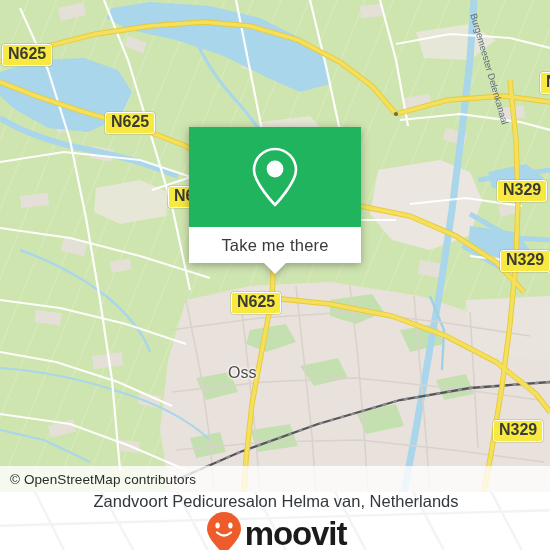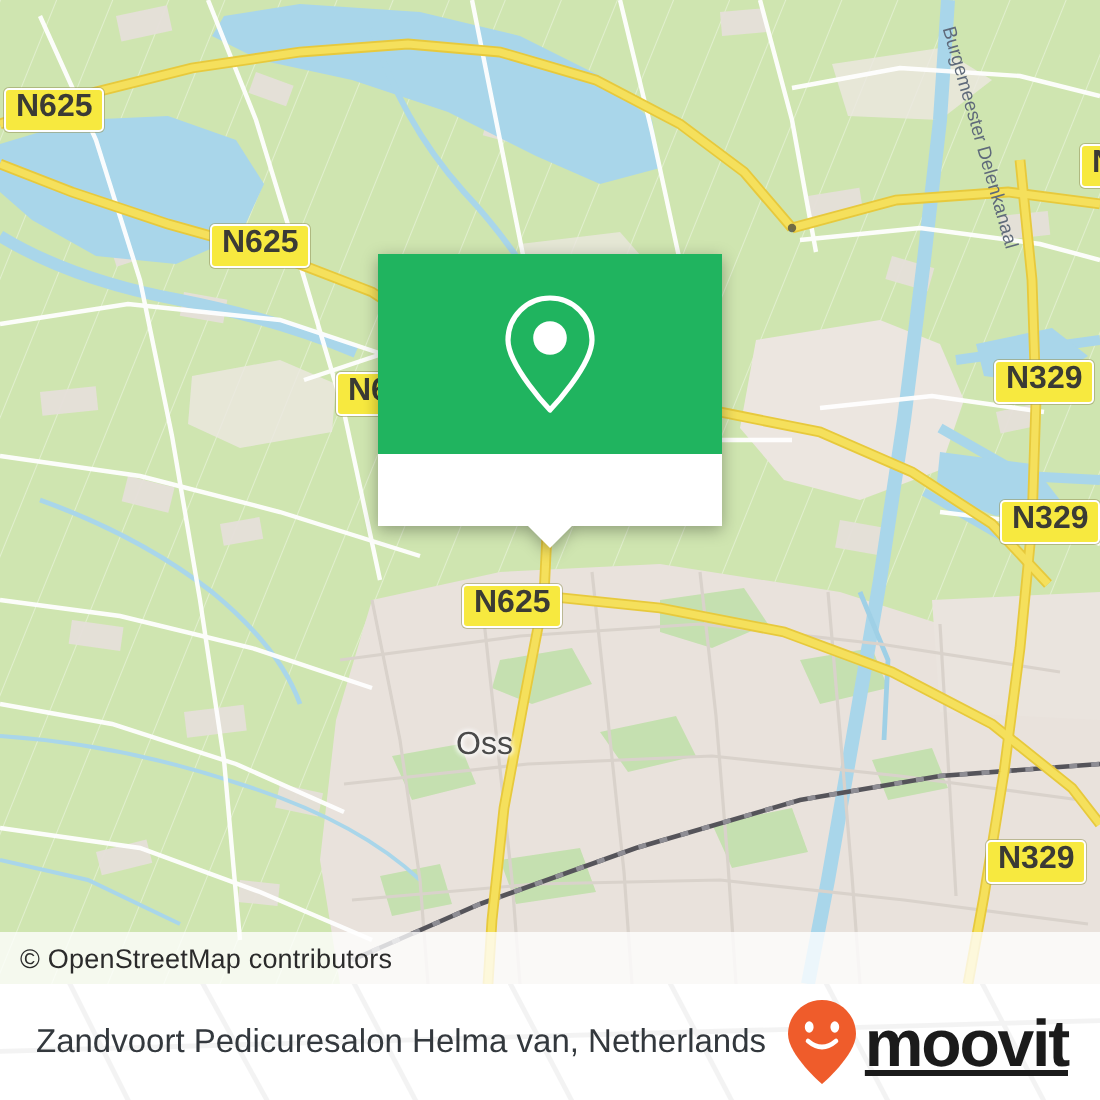--- a/index.html
+++ b/index.html
@@ -65,29 +65,30 @@
 
   
   .footer {
     position: absolute; left: 0; top: 492px;
     width: 550px; height: 58px;
     background: #ffffff;
     display: flex; align-items: center;
     justify-content: space-between;
     padding: 0 16px 0 18px;
     overflow: hidden;
+    flex-direction: column;
   }
   .footer-bg { position: absolute; left:0; top:0; width:550px; height:58px; opacity:.5; }
   .footer-title {
     font-size: 16.5px; color: #33383d;
     position: relative; z-index: 2;
     white-space: nowrap;
   }
   .brand { position: relative; z-index: 2; display: flex; align-items: center; gap: 3px; }
-  .brand-word { font-size: 33px; color: #1b1b1b; font-weight: 700; letter-spacing: -1.1px; line-height: 1; text-decoration: underline; }
+  .brand-word { font-size: 33px; color: #1b1b1b; font-weight: 700; letter-spacing: -1.1px; line-height: 1; }
 
   .shield {
     position: absolute; z-index: 30;
     background: #f7e93f;
     border: 1.6px solid #ffffff;
     border-radius: 2.5px;
     color: #3b3b35;
     font-size: 16px; font-weight: 700;
     padding: 1px 5px 2px 5px;
     line-height: 1.05;
@@ -275,20 +276,21 @@
   </div>
 
   <div class="popup">
     <div class="popup-head">
       <svg width="52" height="64" viewBox="0 0 52 64">
         <path d="M26 4 C14.4 4 5 13.4 5 25 C5 38 26 60 26 60 C26 60 47 38 47 25 C47 13.4 37.6 4 26 4 Z" fill="none" stroke="#ffffff" stroke-width="2.6" stroke-linejoin="round"></path>
         <circle cx="26" cy="24" r="8.4" fill="#ffffff"></circle>
       </svg>
     </div>
     <div class="popup-foot">
+      <span>Take me there</span>
       <div class="popup-tail"></div>
     </div>
   </div>
 
   <div class="footer">
     <svg class="footer-bg" width="550" height="58" viewBox="0 0 550 58">
       <rect width="550" height="58" fill="#ffffff"></rect>
       <g stroke="#e9e9e9" stroke-width="2.4" fill="none">
         <path d="M30 -10 L70 70"></path>
           <path d="M96 -10 L140 70"></path>

